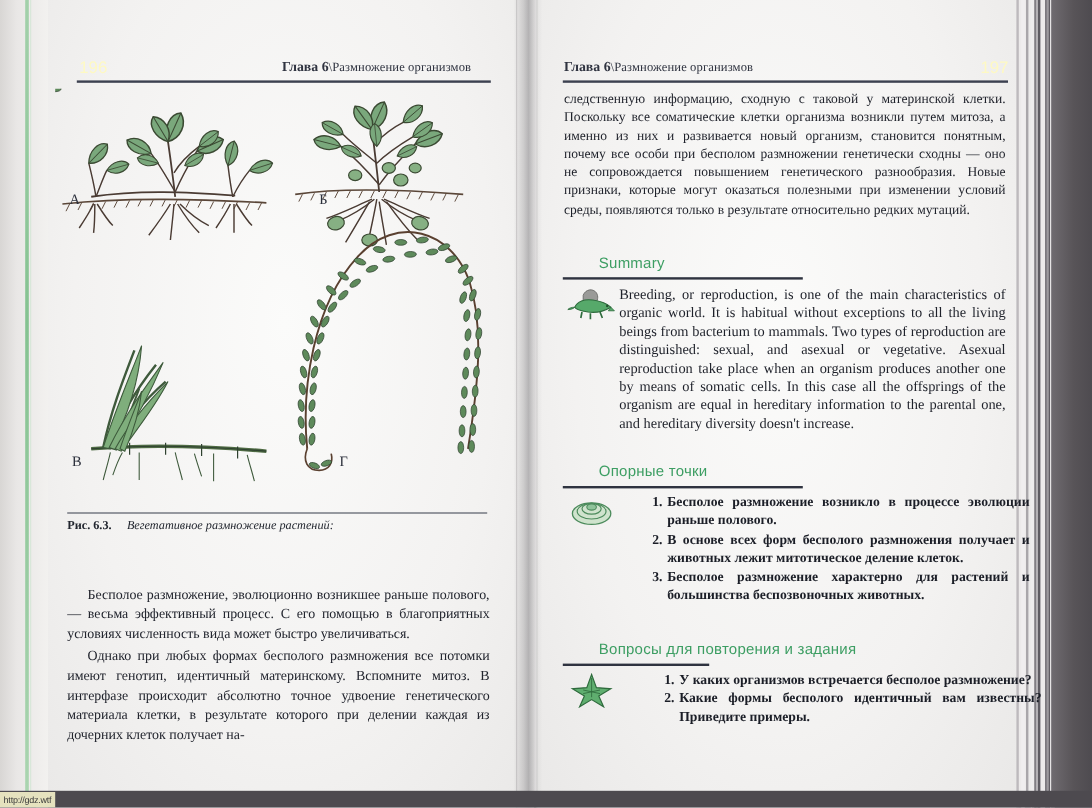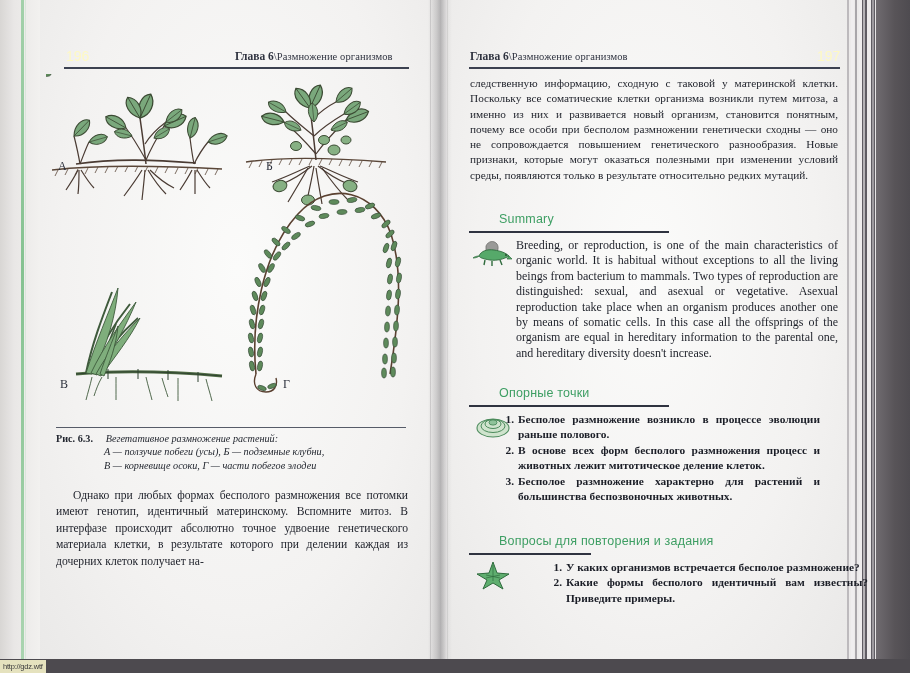--- a/index.html
+++ b/index.html
@@ -405,27 +405,24 @@
   <div class="fig-label" style="left:220px;top:85px;">Б</div>
   <div class="fig-label" style="left:14px;top:303px;">В</div>
   <div class="fig-label" style="left:237px;top:303px;">Г</div>
 </div>
 
 <div class="cap-rule"></div>
 <div class="fig-caption">
   <span class="num">Рис. 6.3.</span>
   &nbsp;&nbsp;&nbsp;
   <span class="it">Вегетативное размножение растений:</span><br>
-  <span style="display:inline-block;margin-left:48px;">
-    <span class="it">А — ползучие побеги (усы), Б — подземные клубни,</span><br>
-    <span class="it">В — корневище осоки, Г — части побегов элодеи</span>
-  </span>
 </div>
 
 <div class="body-text bt-left" style="top:488px;">
+  <p class="p-indent">Бесполое размножение, эволюционно возникшее раньше полового, — весьма эффективный процесс. С его помощью в благоприятных условиях численность вида может быстро увеличиваться.</p>
   <p class="p-indent">Однако при любых формах бесполого размножения все потомки имеют генотип, идентичный материнскому. Вспомните митоз. В интерфазе происходит абсолютно точное удвоение генетического материала клетки, в результате которого при делении каждая из дочерних клеток получает на-</p>
 </div>
 
 <div class="rh rh-chapter" style="left:470px;top:50px;">
   <span>Глава 6</span><span class="thin">\</span><span class="thin">Размножение организмов</span>
 </div>
 <div class="rh rh-folio" style="left:817px;top:48px;">197</div>
 <div class="rule" style="left:469px;top:67px;width:371px;height:2px;"></div>
 
 <div class="sec-body" style="left:470px;top:76px;width:368px;">следственную информацию, сходную с таковой у материнской клетки. Поскольку все соматические клетки организма возникли путем митоза, а именно из них и развивается новый организм, становится понятным, почему все особи при бесполом размножении генетически сходны — оно не сопровождается повышением генетического разнообразия. Новые признаки, которые могут оказаться полезными при изменении условий среды, появляются только в результате относительно редких мутаций.</div>
@@ -449,24 +446,24 @@
 <div class="sec-rule" style="left:469px;top:405px;width:200px;"></div>
 
 <div class="icon" style="left:474px;top:412px;">
   <svg width="38" height="28" viewBox="0 0 38 28">
     <ellipse cx="19" cy="16" rx="16" ry="9" fill="#cfe3cd" stroke="#4c8b5c" stroke-width="1.1"></ellipse>
     <ellipse cx="19" cy="14" rx="12" ry="6.5" fill="none" stroke="#4c8b5c" stroke-width="1"></ellipse>
     <ellipse cx="19" cy="12" rx="8" ry="4.5" fill="none" stroke="#4c8b5c" stroke-width="1"></ellipse>
     <ellipse cx="19" cy="10.5" rx="4" ry="2.6" fill="#8fc39a" stroke="#4c8b5c" stroke-width=".9"></ellipse>
   </svg>
 </div>
-<div style="position:absolute;left:498px;top:412px;width:322px;">
+<div style="position:absolute;left:536px;top:412px;width:322px;">
   <ol class="points">
     <li>Бесполое размножение возникло в процессе эволюции раньше полового.</li>
-    <li>В основе всех форм бесполого размножения процесс и животных лежит митотическое деление клеток.</li>
+    <li>В основе всех форм бесполого размножения получает и животных лежит митотическое деление клеток.</li>
     <li>Бесполое размножение характерно для растений и большинства беспозвоночных животных.</li>
   </ol>
 </div>
 
 <div class="sec-title" style="left:470px;top:534px;">Вопросы для повторения и задания</div>
 <div class="sec-rule" style="left:469px;top:553px;width:122px;"></div>
 
 <div class="icon" style="left:474px;top:560px;">
   <svg width="38" height="30" viewBox="0 0 38 30">
     <path d="M19 2 L 23 13 L 35 14 L 25 20 L 29 29 L 19 23 L 9 29 L 13 20 L 3 14 L 15 13 Z" fill="#5fae6f" stroke="#2f6b3d" stroke-width="1"></path>

